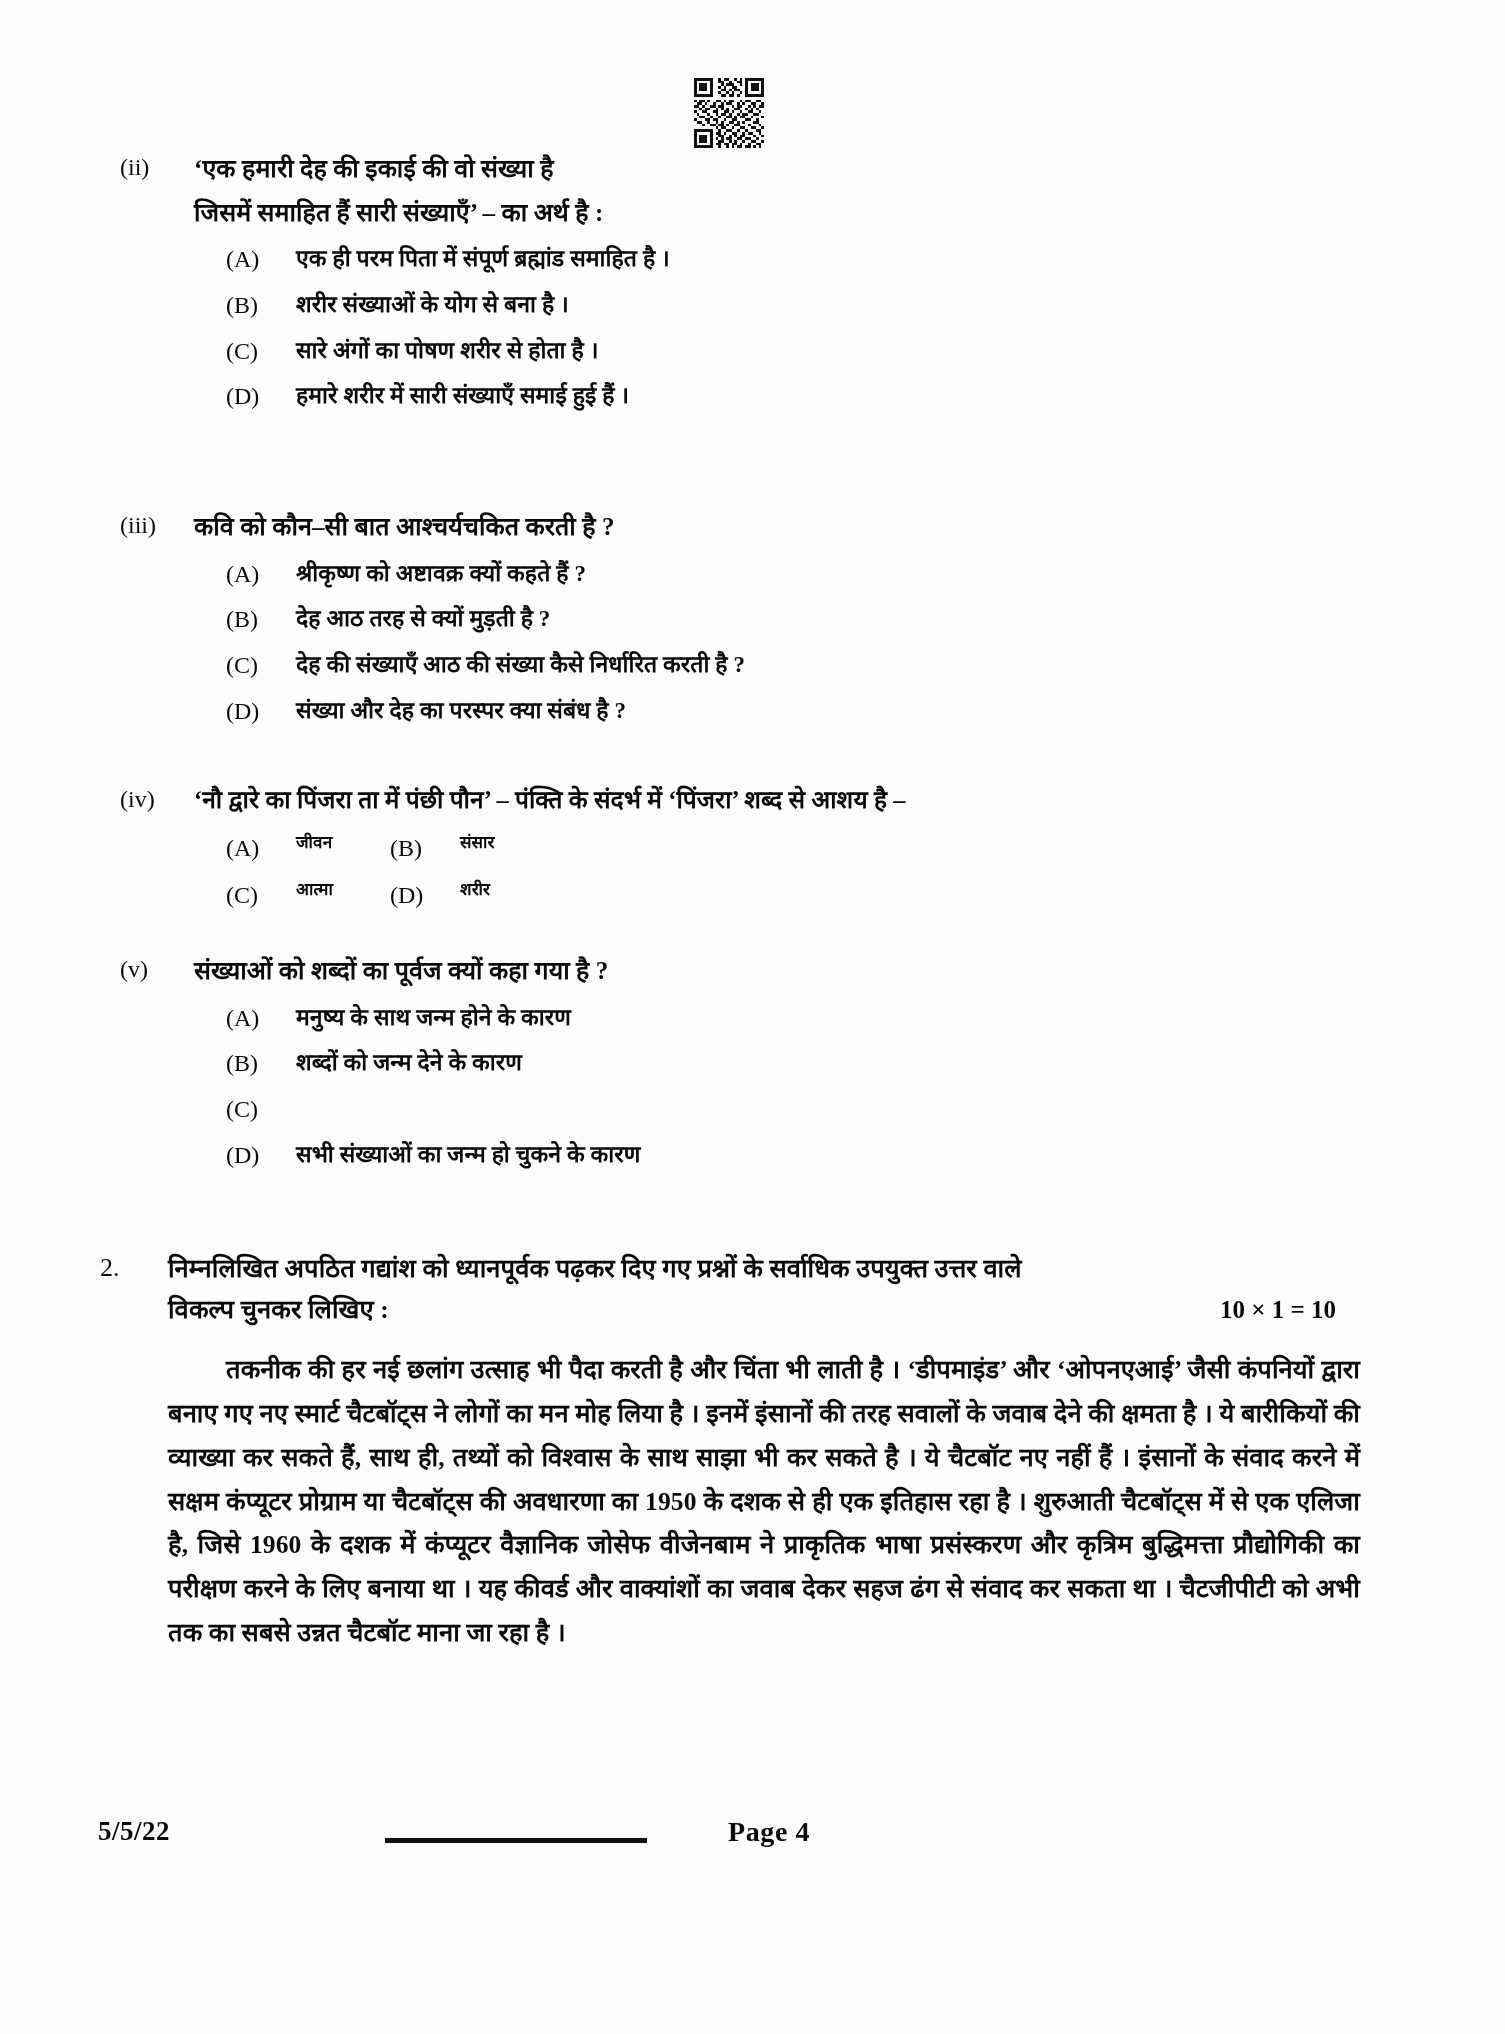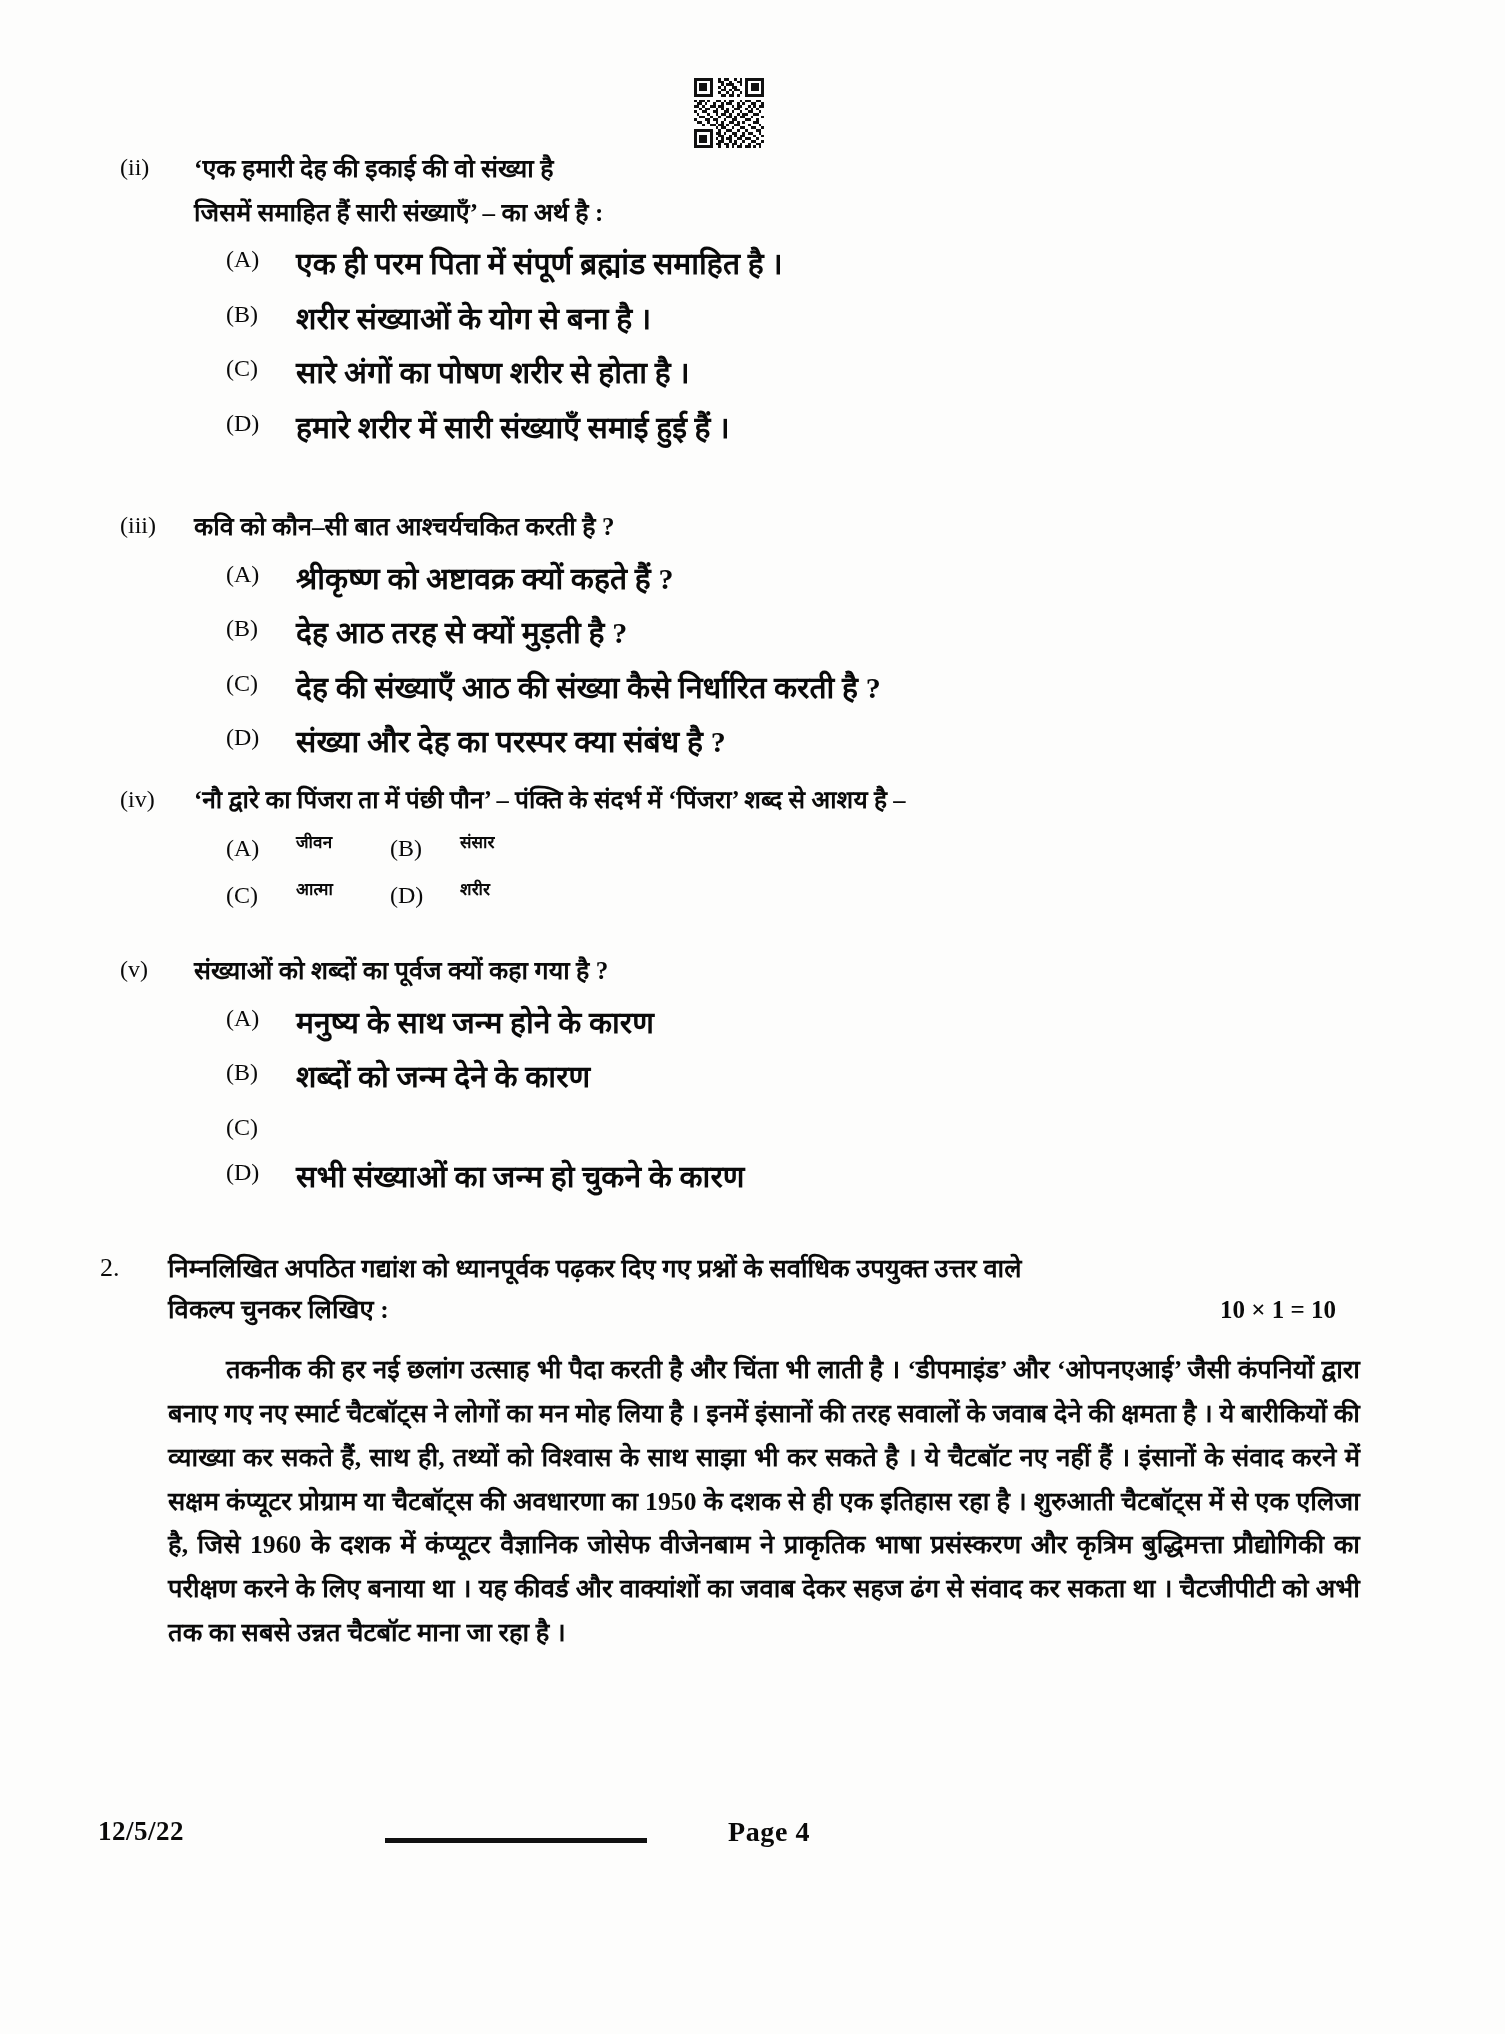--- a/index.html
+++ b/index.html
@@ -74,21 +74,21 @@
   .optlabel {
     width: 70px;
     min-width: 70px;
     padding-left: 226px;
     font-family: "Liberation Serif", serif;
     font-size: 24px;
     line-height: 1.45;
   }
   .opttext {
     flex: 1;
-    font-size: 30px;
+    font-size: 23px;
     line-height: 1.45;
   }
 
   
   .opt2col {
     display: flex;
     margin-top: 12px;
   }
   .opt2col .cell {
     display: flex;
@@ -481,18 +481,18 @@
           <span class="hin">विकल्प चुनकर लिखिए :</span>
           <span class="marks">10 × 1 = 10</span>
         </div>
       </div>
     </div>
   </div>
 
   <div class="passage hin" style="top:1348px">तकनीक की हर नई छलांग उत्साह भी पैदा करती है और चिंता भी लाती है । ‘डीपमाइंड’ और ‘ओपनएआई’ जैसी कंपनियों द्वारा बनाए गए नए स्मार्ट चैटबॉट्स ने लोगों का मन मोह लिया है । इनमें इंसानों की तरह सवालों के जवाब देने की क्षमता है । ये बारीकियों की व्याख्या कर सकते हैं, साथ ही, तथ्यों को विश्वास के साथ साझा भी कर सकते है । ये चैटबॉट नए नहीं हैं । इंसानों के संवाद करने में सक्षम कंप्यूटर प्रोग्राम या चैटबॉट्स की अवधारणा का 1950 के दशक से ही एक इतिहास रहा है । शुरुआती चैटबॉट्स में से एक एलिजा है, जिसे 1960 के दशक में कंप्यूटर वैज्ञानिक जोसेफ वीजेनबाम ने प्राकृतिक भाषा प्रसंस्करण और कृत्रिम बुद्धिमत्ता प्रौद्योगिकी का परीक्षण करने के लिए बनाया था । यह कीवर्ड और वाक्यांशों का जवाब देकर सहज ढंग से संवाद कर सकता था । चैटजीपीटी को अभी तक का सबसे उन्नत चैटबॉट माना जा रहा है ।</div>
 
   <div class="footer">
-    <div class="foot-code">12/5/22</div>
+    <div class="foot-code">5/5/22</div>
     <div class="foot-rule"></div>
     <div class="foot-page">Page 4</div>
   </div>
 
 </div>
 
 </body></html>

